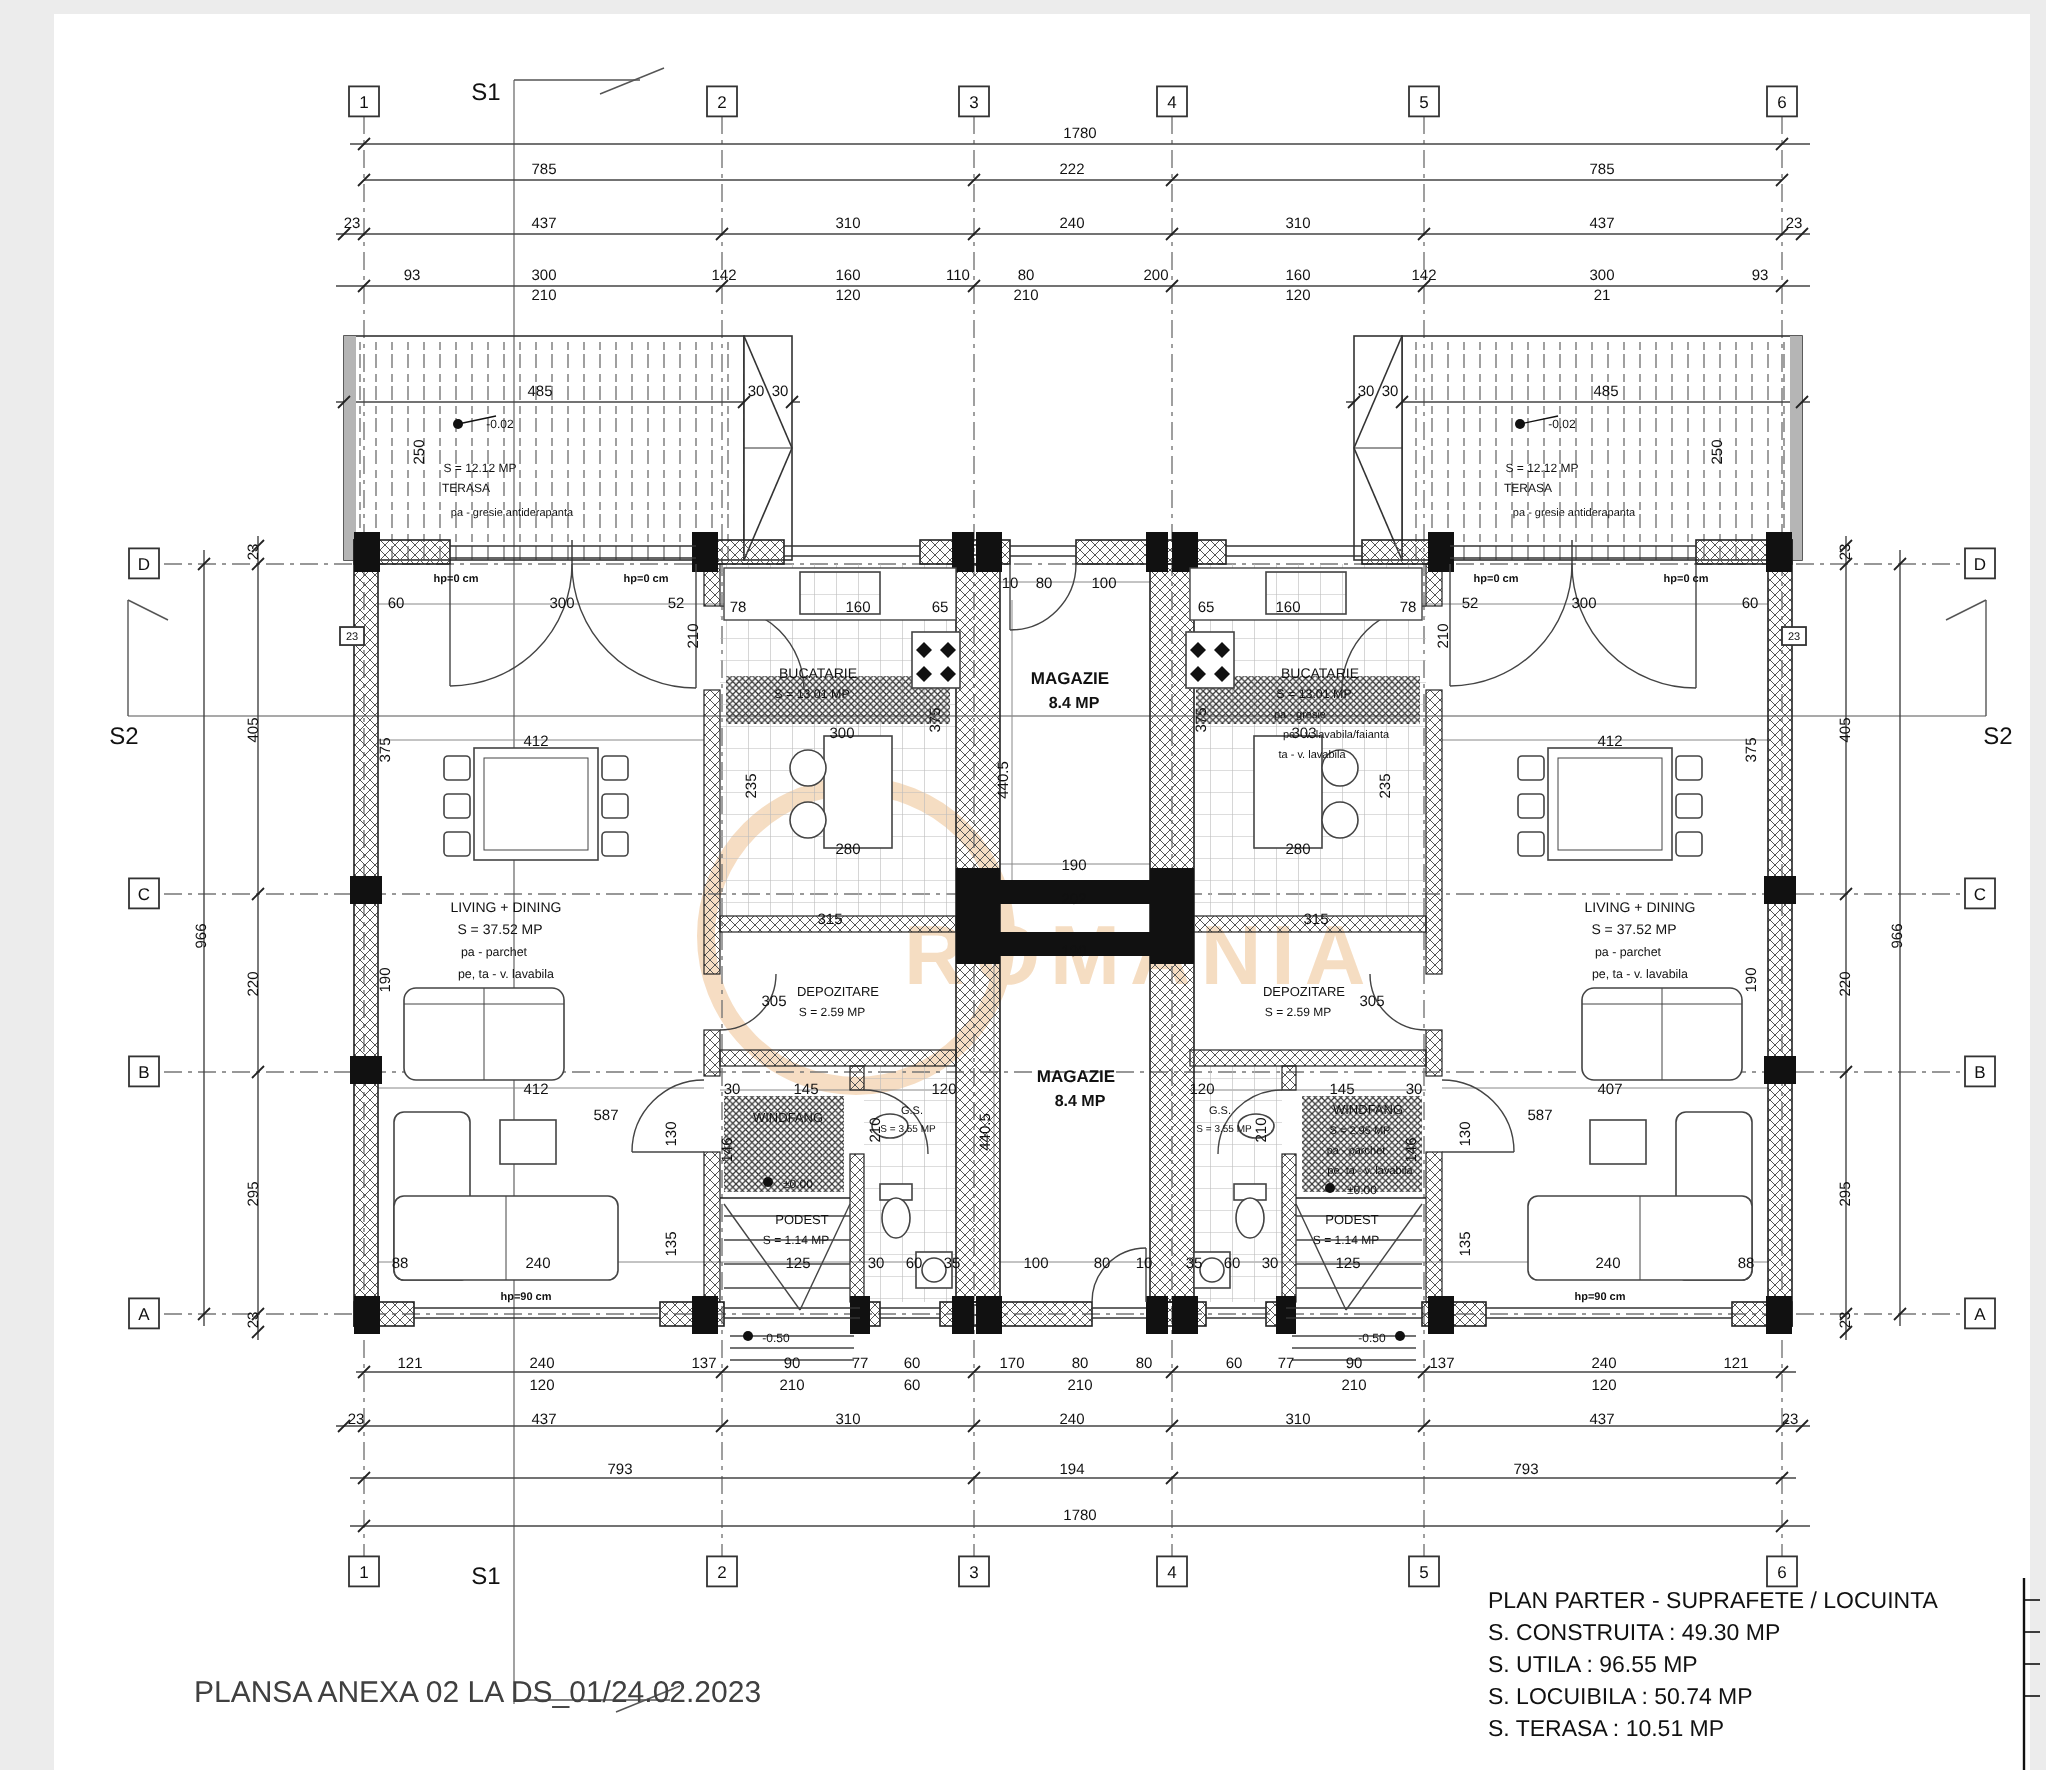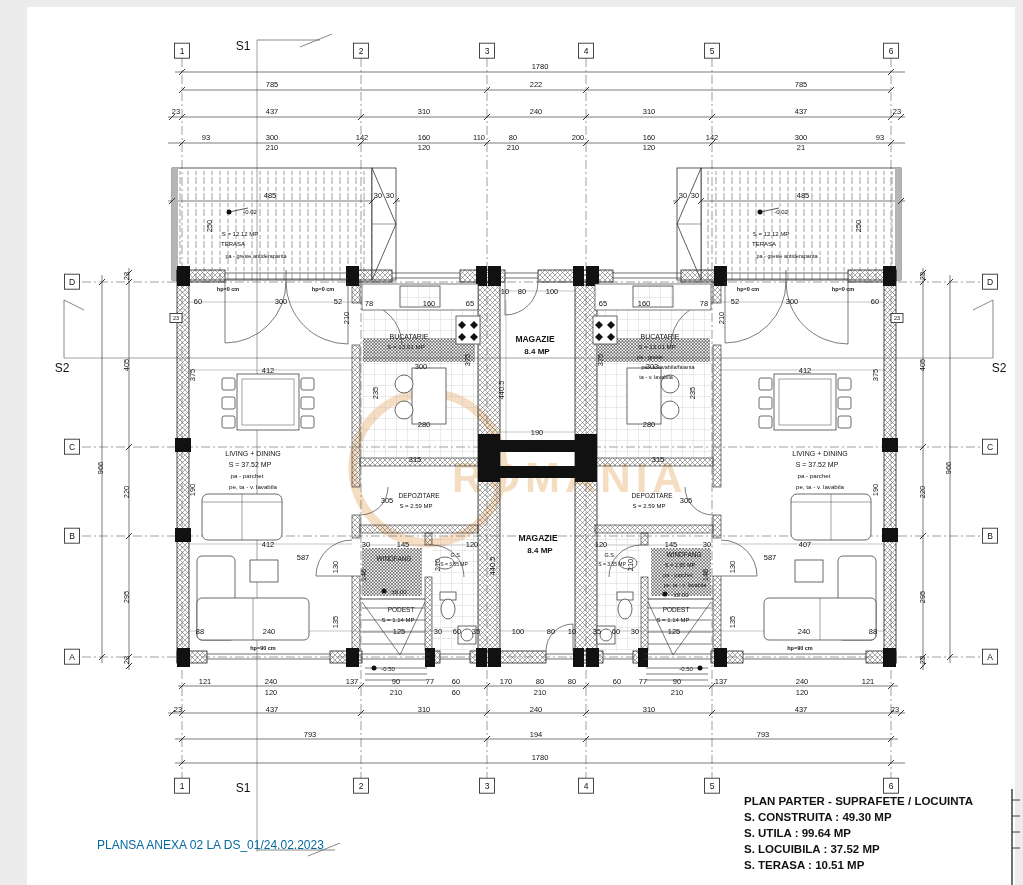--- a/index.html
+++ b/index.html
@@ -1,21 +1,21 @@
 <!DOCTYPE html>
 <html><head>
 <meta charset="utf-8">
 <style>
   html,body{margin:0;padding:0;background:#fff;}
   body{width:1023px;height:885px;position:relative;font-family:"Liberation Sans",sans-serif;}
   svg{position:absolute;left:0;top:0;}
   svg text{font-family:"Liberation Sans",sans-serif;}
   .titleblock{position:absolute;left:744px;top:793px;width:262px;color:#111;}
-  .titleblock div{font-weight:bold;font-size:11.5px;line-height:16px;white-space:nowrap;}
-  .footnote{position:absolute;left:97px;top:838px;font-size:12px;color:#0369a1;}
+  .titleblock div{font-weight:normal;font-size:11.5px;line-height:16px;white-space:nowrap;}
+  .footnote{position:absolute;left:97px;top:838px;font-size:15px;color:#404040;}
 </style>
 </head>
 <body>
 
 <svg width="1023" height="885" viewBox="0 0 1023 885">
   <defs>
     <pattern id="hatch" width="5" height="5" patternUnits="userSpaceOnUse">
         <path d="M0,5 L5,0 M0,0 L5,5" stroke="#555" stroke-width="0.5"></path>
       </pattern>
     <pattern id="xh" width="3.2" height="3.2" patternUnits="userSpaceOnUse">
@@ -688,18 +688,18 @@
       <line x1="920" y1="660" x2="926" y2="654"></line>
       <line x1="920" y1="669" x2="926" y2="663"></line>
       <line x1="947" y1="285" x2="953" y2="279"></line>
       <line x1="947" y1="660" x2="953" y2="654"></line>
     </g>
 </svg>
 
 <div class="titleblock">
   <div>PLAN PARTER - SUPRAFETE / LOCUINTA</div>
   <div>S. CONSTRUITA : 49.30 MP</div>
-  <div>S. UTILA : 99.64 MP</div>
-  <div>S. LOCUIBILA : 37.52 MP</div>
+  <div>S. UTILA : 96.55 MP</div>
+  <div>S. LOCUIBILA : 50.74 MP</div>
   <div>S. TERASA : 10.51 MP</div>
 </div>
 
 <div class="footnote">PLANSA ANEXA 02 LA DS_01/24.02.2023</div>
 
 </body></html>

